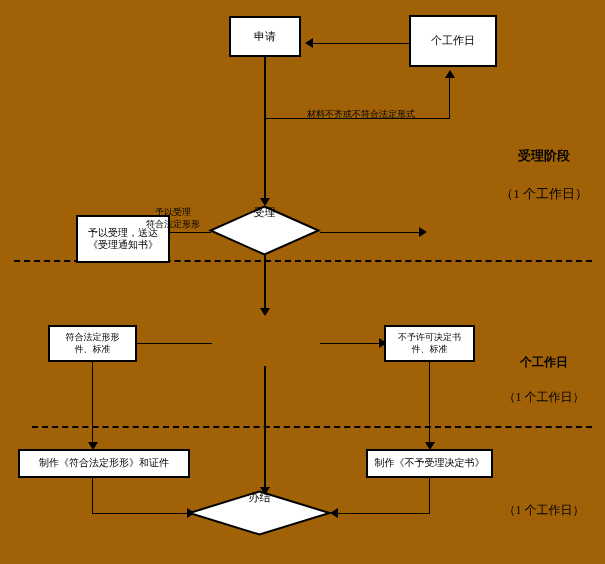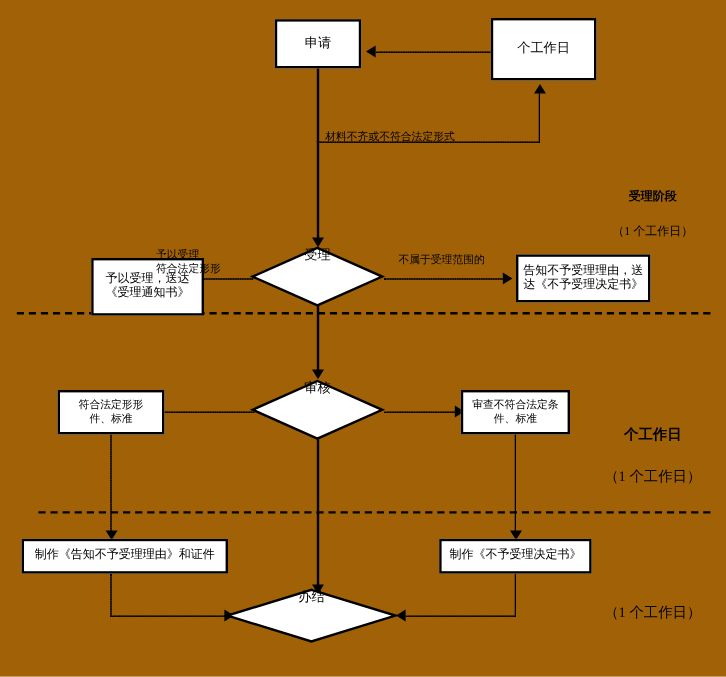--- a/index.html
+++ b/index.html
@@ -38,20 +38,21 @@
   .diamond-label{
     position:absolute;
     left:0;top:0;
     width:100%;height:100%;
     display:flex;align-items:flex-start;justify-content:center;
     text-align:center;
   }
   
   .edge-label{
     position:absolute;
+    text-align:center;
     line-height:1.25;
     white-space:pre-line;
     color:#000;
   }
   
   .stage{
     position:absolute;
     text-align:center;
     line-height:1.45;
     white-space:pre-line;
@@ -149,71 +150,56 @@
     <div class="diamond-label" style="font-size:11px;">
       <span>受理</span>
     </div>
   </div>
 
   <div class="node box heavy" style="left:28px; top:215px; width:94px; height:48px; font-size:10px; white-space:pre-line;margin-left:48px;">
     <span>予以受理，送达
 《受理通知书》</span>
   </div>
 
-  <div class="node box heavy" style="left:430px; top:212px; width:112px; height:40px; font-size:10px; white-space:pre-line;">
-    <span>告知不予受理理由，送
-达《不予受理决定书》</span>
-  </div>
 
   <div class="edge-label" style="left:130px; top:196px; width:86px; font-size:9px;">
     <span>予以受理
 符合法定形形</span>
   </div>
 
-  <div class="edge-label" style="left:332px; top:200px; width:96px; font-size:9px;">
-    <span>不属于受理范围的</span>
-  </div>
-
-  <div class="diamond-wrap" style="left:209px; top:316px; width:111px; height:51px;">
-    <svg width="111" height="51" viewBox="0 0 111 51">
-      <polygon points="55.5,1.5 109.5,25.5 55.5,49.5 1.5,25.5" fill="#ffffff" stroke="#000000" stroke-width="2"></polygon>
-    </svg>
-    <div class="diamond-label" style="font-size:11px;">
-      <span>审核</span>
-    </div>
-  </div>
+
 
   <div class="node box heavy" style="left:48px; top:325px; width:89px; height:37px; font-size:9px; white-space:pre-line;">
     <span>符合法定形形
 件、标准</span>
   </div>
 
   <div class="node box heavy" style="left:384px; top:325px; width:91px; height:37px; font-size:9px; white-space:pre-line;">
-    <span>审查不符合法定条
+    <span>不予许可决定书
 件、标准</span>
   </div>
 
   <div class="node box heavy" style="left:18px; top:449px; width:172px; height:29px; font-size:10px;">
-    <span>制作《告知不予受理理由》和证件</span>
+    <span>制作《符合法定形形》和证件</span>
   </div>
 
   <div class="node box heavy" style="left:366px; top:449px; width:127px; height:29px; font-size:10px;">
     <span>制作《不予受理决定书》</span>
   </div>
 
   <div class="diamond-wrap" style="left:188px; top:490px; width:143px; height:46px;">
     <svg width="143" height="46" viewBox="0 0 143 46">
       <polygon points="71.5,1.5 141.5,23 71.5,44.5 1.5,23" fill="#ffffff" stroke="#000000" stroke-width="2"></polygon>
     </svg>
     <div class="diamond-label" style="font-size:11px;">
       <span>办结</span>
     </div>
   </div>
 
-  <div class="stage" style="left:489px; top:143px; width:110px; font-size:10px;">
+  <div class="stage" style="left:489px; top:128px; width:110px; font-size:13px;">
     <div>受理阶段</div>
     <div style="font-weight:400;">（1 个工作日）</div>
   </div>
 
   <div class="stage" style="left:489px; top:337px; width:110px; font-size:12px;">
     <div>个工作日</div>
     <div style="font-weight:400;">（1 个工作日）</div>
   </div>
 
   <div class="stage" style="left:489px; top:485px; width:110px; font-size:12px;">

